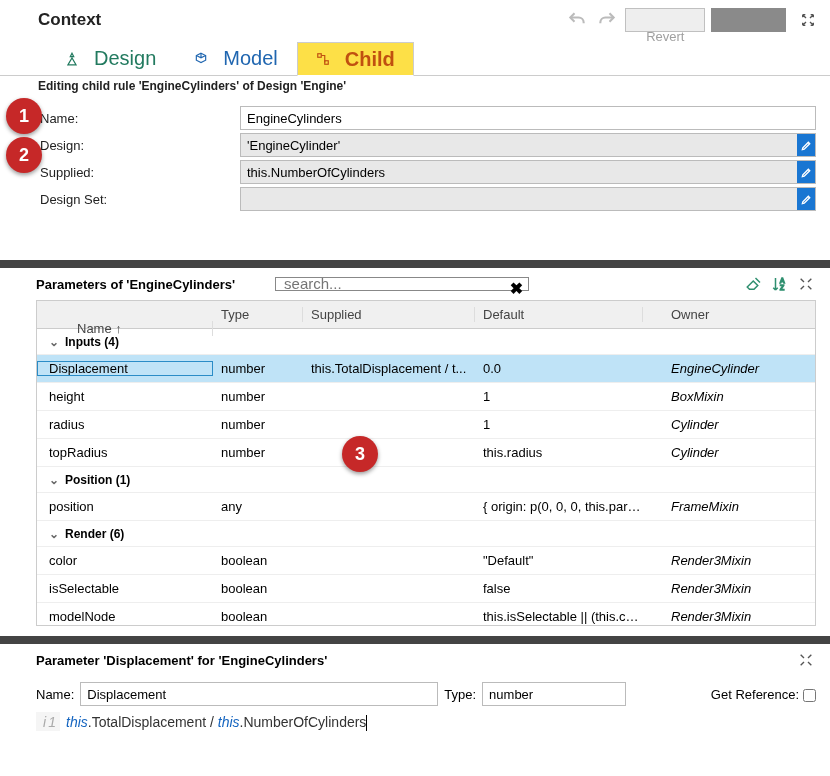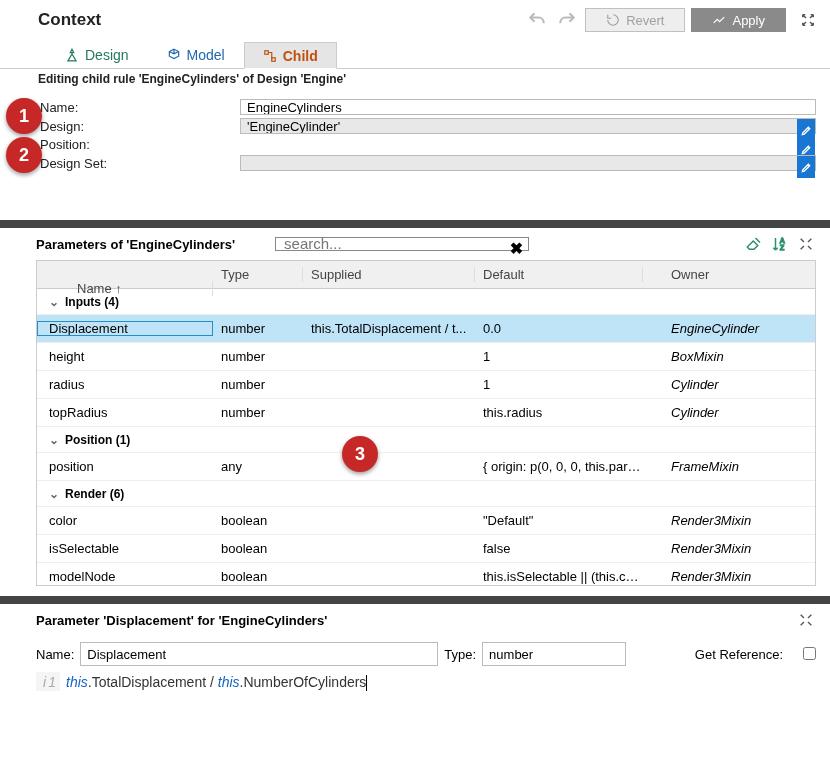--- a/index.html
+++ b/index.html
@@ -3,40 +3,40 @@
 <meta charset="utf-8">
 <style>
 * { box-sizing: border-box; margin: 0; padding: 0; font-family: "Segoe UI", Arial, sans-serif; }
 body { background: #fff; width: 830px; height: 776px; overflow: hidden; position: relative; }
 
 
 .header { display: flex; align-items: center; padding: 8px 14px 4px 38px; }
 .header-title { font-size: 17px; font-weight: 700; color: #222; flex: 1; }
 .header-btns { display: flex; align-items: center; gap: 6px; }
 .icon-btn { width: 24px; height: 24px; display: flex; align-items: center; justify-content: center; color: #bbb; cursor: pointer; }
-.revert-btn, .apply-btn { height: 24px; padding: 0 20px; font-size: 13px; display: flex; align-items: center; gap: 6px; cursor: pointer; border: 1px solid #c0c0c0; }
+.revert-btn, .apply-btn { height: 24px; padding: 0 20px; font-size: 13px; display: flex; align-items: center; gap: 20px; cursor: pointer; border: 1px solid #c0c0c0; flex-direction: column; }
 .revert-btn { background: #eee; color: #a0a0a0; }
 .apply-btn { background: #8a8a8a; color: #fff; border-color: #8a8a8a; }
 .expand-icon { margin-left: 8px; color: #555; cursor: pointer; }
 
 
 .tabs { display: flex; padding: 4px 0 0 46px; border-bottom: 1px solid #ccc; margin-top: 2px; }
-.tab { padding: 4px 18px; font-size: 14px; color: #227a5f; border: 1px solid transparent; display: flex; align-items: center; gap: 6px; cursor: pointer; }
+.tab { padding: 4px 18px; font-size: 20px; color: #227a5f; border: 1px solid transparent; display: flex; align-items: center; gap: 15px; cursor: pointer; }
 .tab.blue { color: #2066b0; }
-.tab.active { color: #c05010; font-weight: 700; border: 1px solid #ccc; border-bottom: 1px solid #fff; background: #e5e5e5; margin-bottom: -1px; }
+.tab.active { color: #c05010; font-weight: 700; border: 1px solid #ccc; border-bottom: 1px solid #fff; background: #fde047; margin-bottom: -1px; }
 .tab-icon { width: 14px; height: 14px; display: inline-flex; align-items: center; justify-content: center; }
 
 
 .editing-line { font-size: 12px; font-weight: 700; color: #222; padding: 3px 12px 6px 38px; }
 
 
 .form-area { padding: 4px 14px 6px 40px; }
 .form-row { display: flex; align-items: center; margin: 3px 0; position: relative; }
 .form-label { width: 200px; font-size: 13px; color: #222; }
-.form-input { flex: 1; height: 16px; border: 1px solid #bbb; padding: 0 6px; font-size: 13px; background: #fff; }
+.form-input { flex: 1; height: 24px; border: 1px solid #bbb; padding: 0 6px; font-size: 13px; background: #fff; }
 .form-input.ro { background: #e8e8e8; }
 .form-edit { width: 18px; height: 22px; background: #1976d2; color: #fff; display: flex; align-items: center; justify-content: center; margin-left: 0; cursor: pointer; font-size: 11px; position: absolute; right: 1px; top: 1px; }
 
 
 .badge { position: absolute; width: 36px; height: 36px; border-radius: 50%; background: #c62828; color: #fff; font-size: 18px; font-weight: 700; display: flex; align-items: center; justify-content: center; box-shadow: 0 2px 4px rgba(0,0,0,0.4); z-index: 10; }
 .badge1 { left: 6px; top: 98px; }
 .badge2 { left: 6px; top: 137px; }
 .badge3 { left: 342px; top: 436px; }
 
 
@@ -76,21 +76,21 @@
 .thick-sep2 { height: 8px; background: #444; margin-top: 10px; }
 
 
 .detail-header { display: flex; align-items: center; padding: 6px 14px 6px 36px; }
 .detail-title { font-size: 13px; font-weight: 700; flex: 1; }
 .detail-form { display: flex; align-items: center; padding: 6px 14px 4px 36px; gap: 6px; }
 .detail-label { font-size: 13px; }
 .detail-input { height: 24px; border: 1px solid #bbb; padding: 0 6px; font-size: 13px; }
 .di-name { width: 358px; }
 .di-type { width: 144px; }
-.getref { margin-left: auto; font-size: 13px; display: flex; align-items: flex-start; gap: 20px; }
+.getref { margin-left: auto; font-size: 13px; display: flex; align-items: flex-end; gap: 4px; }
 
 
 .code-area { margin: 2px 14px 0 36px; display: flex; font-family: "Consolas", monospace; font-size: 14px; }
 .gutter { width: 24px; background: #f5f5f5; color: #aaa; text-align: right; padding: 2px 4px 0 0; font-style: italic; }
 .code-line { padding: 2px 0 0 6px; }
 .kw-this { color: #1565c0; font-style: italic; }
 .kw-mem { color: #333; }
 .cursor-bar { display: inline-block; width: 1px; height: 16px; background: #000; vertical-align: middle; }
 
 
@@ -184,21 +184,22 @@
   <div class="form-row">
     <div class="form-label">Design:</div>
     <input class="form-input ro" readonly="" value="'EngineCylinder'" style="">
     <div class="form-edit">
         <svg width="11" height="11" viewBox="0 0 24 24" fill="none" stroke="currentColor" stroke-width="3">
           <path d="M3 21l4-1 12-12-3-3L4 17z"></path>
         </svg>
       </div>
   </div>
   <div class="form-row">
-    <div class="form-label">Position:</div>
+    <div class="form-label">Supplied:</div>
+    <input class="form-input ro" readonly="" value="this.NumberOfCylinders" style="">
     <div class="form-edit">
         <svg width="11" height="11" viewBox="0 0 24 24" fill="none" stroke="currentColor" stroke-width="3">
           <path d="M3 21l4-1 12-12-3-3L4 17z"></path>
         </svg>
       </div>
   </div>
   <div class="form-row">
     <div class="form-label">Design Set:</div>
     <input class="form-input ro" readonly="" value="" style="">
     <div class="form-edit">

